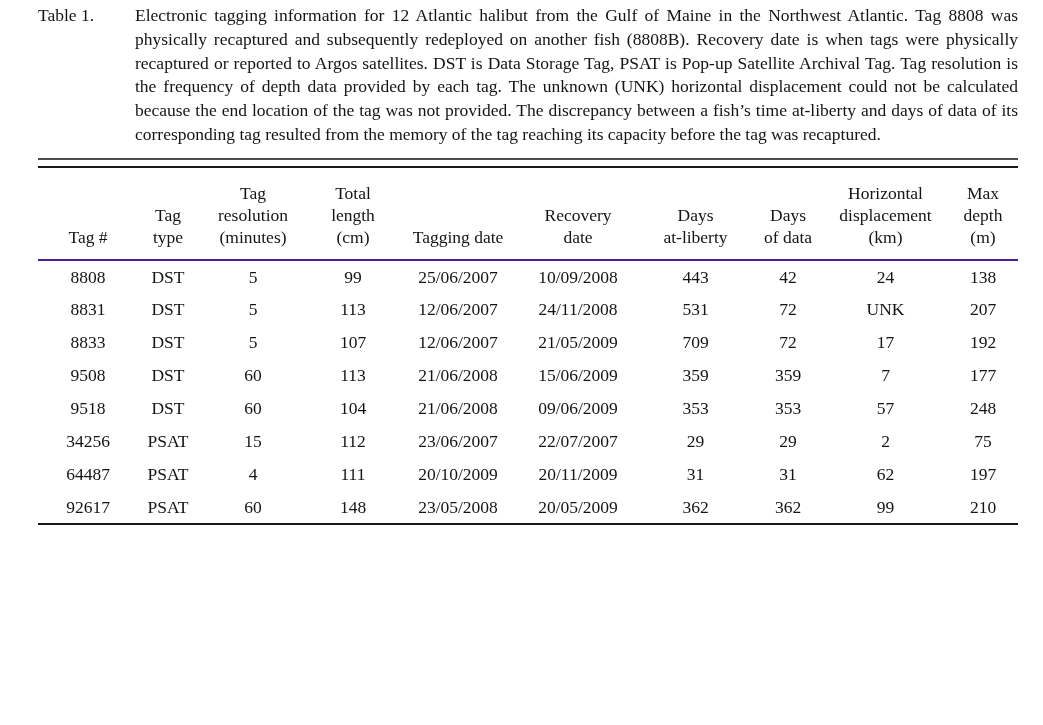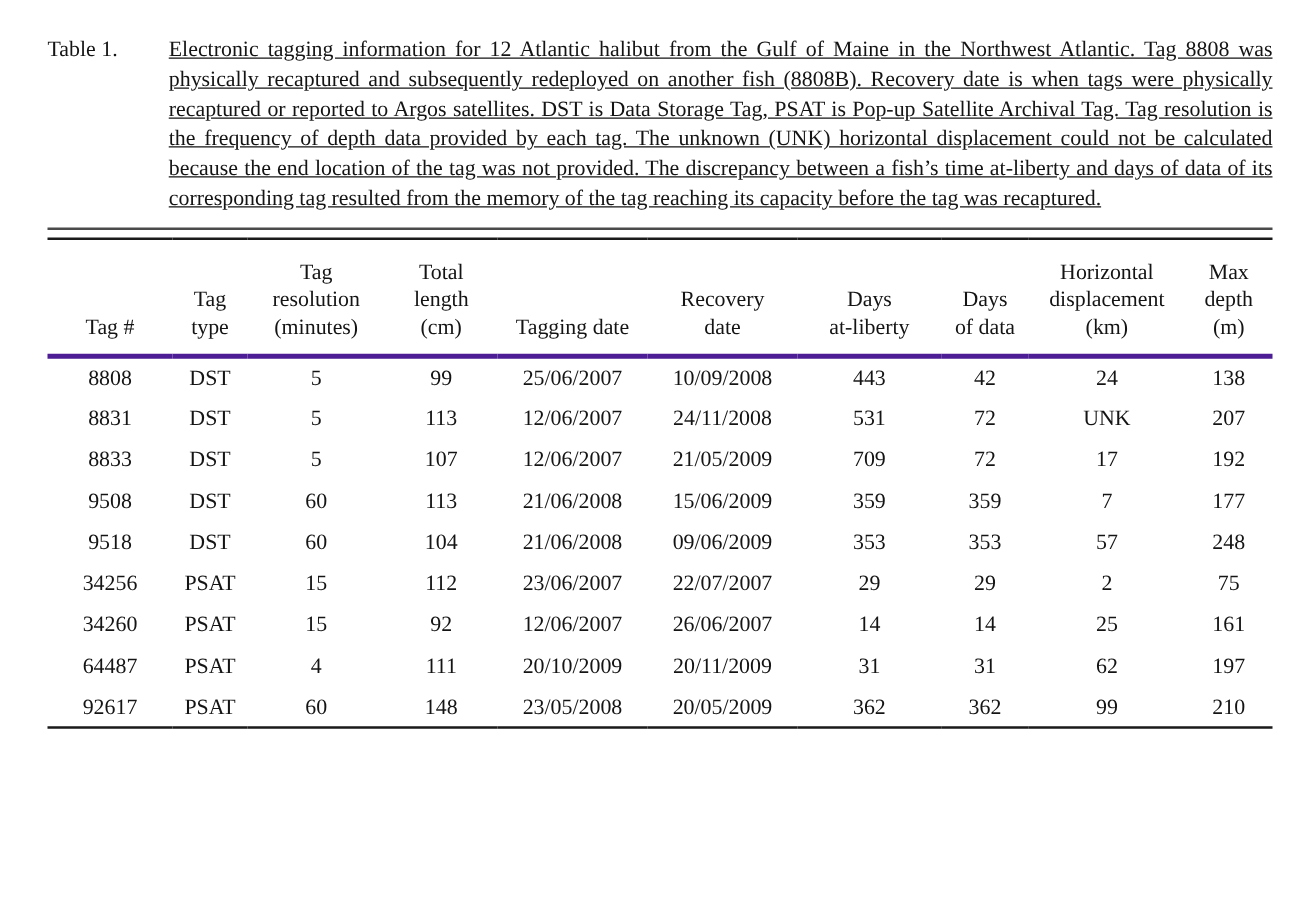--- a/index.html
+++ b/index.html
@@ -11,42 +11,41 @@
   body {
     width: 1043px;
     height: 725px;
     font-family: "Liberation Serif", "DejaVu Serif", serif;
     color: #141414;
     overflow: hidden;
   }
   .page {
     width: 1043px;
     height: 725px;
-    padding: 28px 25px 0 38px;
+    padding: 4px 25px 0 38px;
   }
   
   .caption {
     display: flex;
     align-items: flex-start;
   }
   .caption-label {
     flex: 0 0 97px;
     width: 97px;
     font-size: 17.5px;
     line-height: 23.8px;
     white-space: nowrap;
   }
   .caption-text {
     flex: 1 1 auto;
     font-size: 17.5px;
     line-height: 23.8px;
     text-align: justify;
     text-justify: inter-word;
     hyphens: none;
-    text-decoration: underline;
   }
   
   .table-wrap {
     margin-top: 11px;
   }
   .rule-outer {
     height: 0;
     border-top: 2px solid #4b4b4b;
     margin-bottom: 6px;
   }
@@ -57,21 +56,21 @@
     border-top: 2px solid #1a1a1a;
     border-bottom: 2px solid #1a1a1a;
   }
   table.data-table thead th {
     font-weight: normal;
     text-align: center;
     vertical-align: bottom;
     font-size: 17.5px;
     line-height: 22px;
     padding: 14px 0 11px 0;
-    border-bottom: 4px solid #4c1d95;
+    border-bottom: 2px solid #4c1d95;
   }
   table.data-table tbody td {
     text-align: center;
     vertical-align: middle;
     font-size: 17.5px;
     line-height: 20px;
     height: 33px;
     padding: 0;
     white-space: nowrap;
   }
@@ -182,32 +181,20 @@
             <td>15</td>
             <td>112</td>
             <td>23/06/2007</td>
             <td>22/07/2007</td>
             <td>29</td>
             <td>29</td>
             <td>2</td>
             <td>75</td>
           </tr>
           <tr>
-            <td>34260</td>
-            <td>PSAT</td>
-            <td>15</td>
-            <td>92</td>
-            <td>12/06/2007</td>
-            <td>26/06/2007</td>
-            <td>14</td>
-            <td>14</td>
-            <td>25</td>
-            <td>161</td>
-          </tr>
-          <tr>
             <td>64487</td>
             <td>PSAT</td>
             <td>4</td>
             <td>111</td>
             <td>20/10/2009</td>
             <td>20/11/2009</td>
             <td>31</td>
             <td>31</td>
             <td>62</td>
             <td>197</td>

